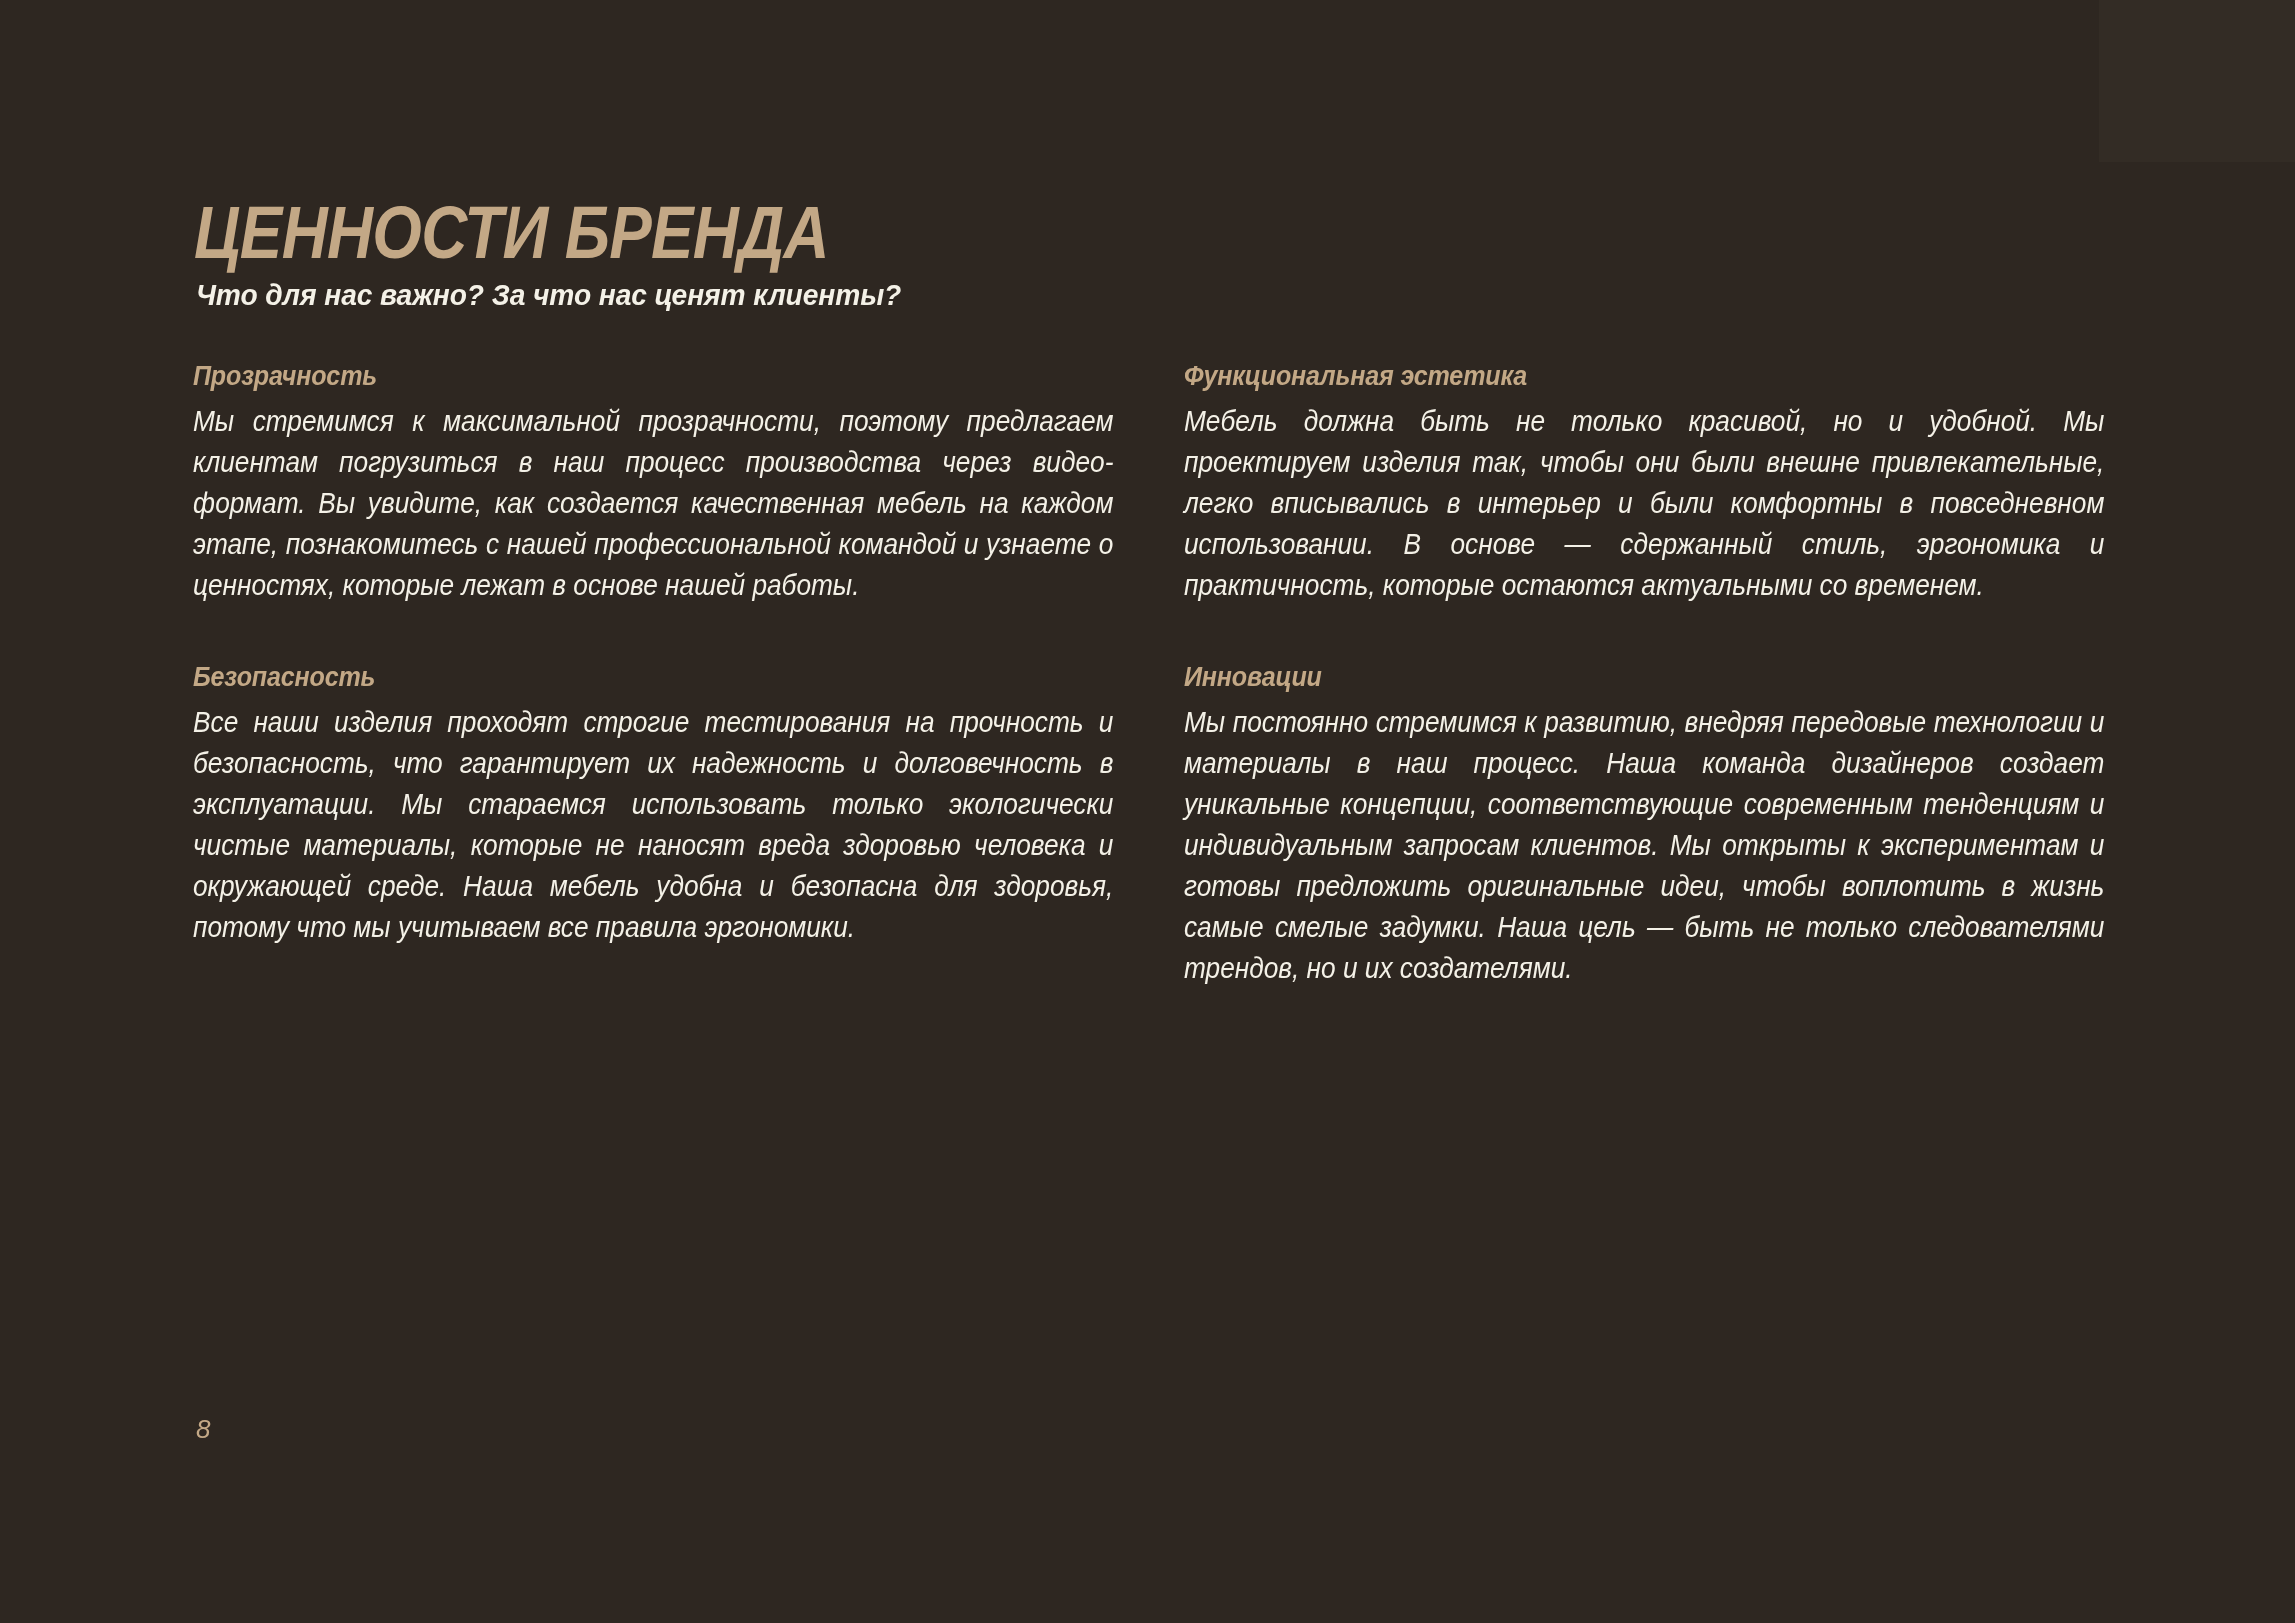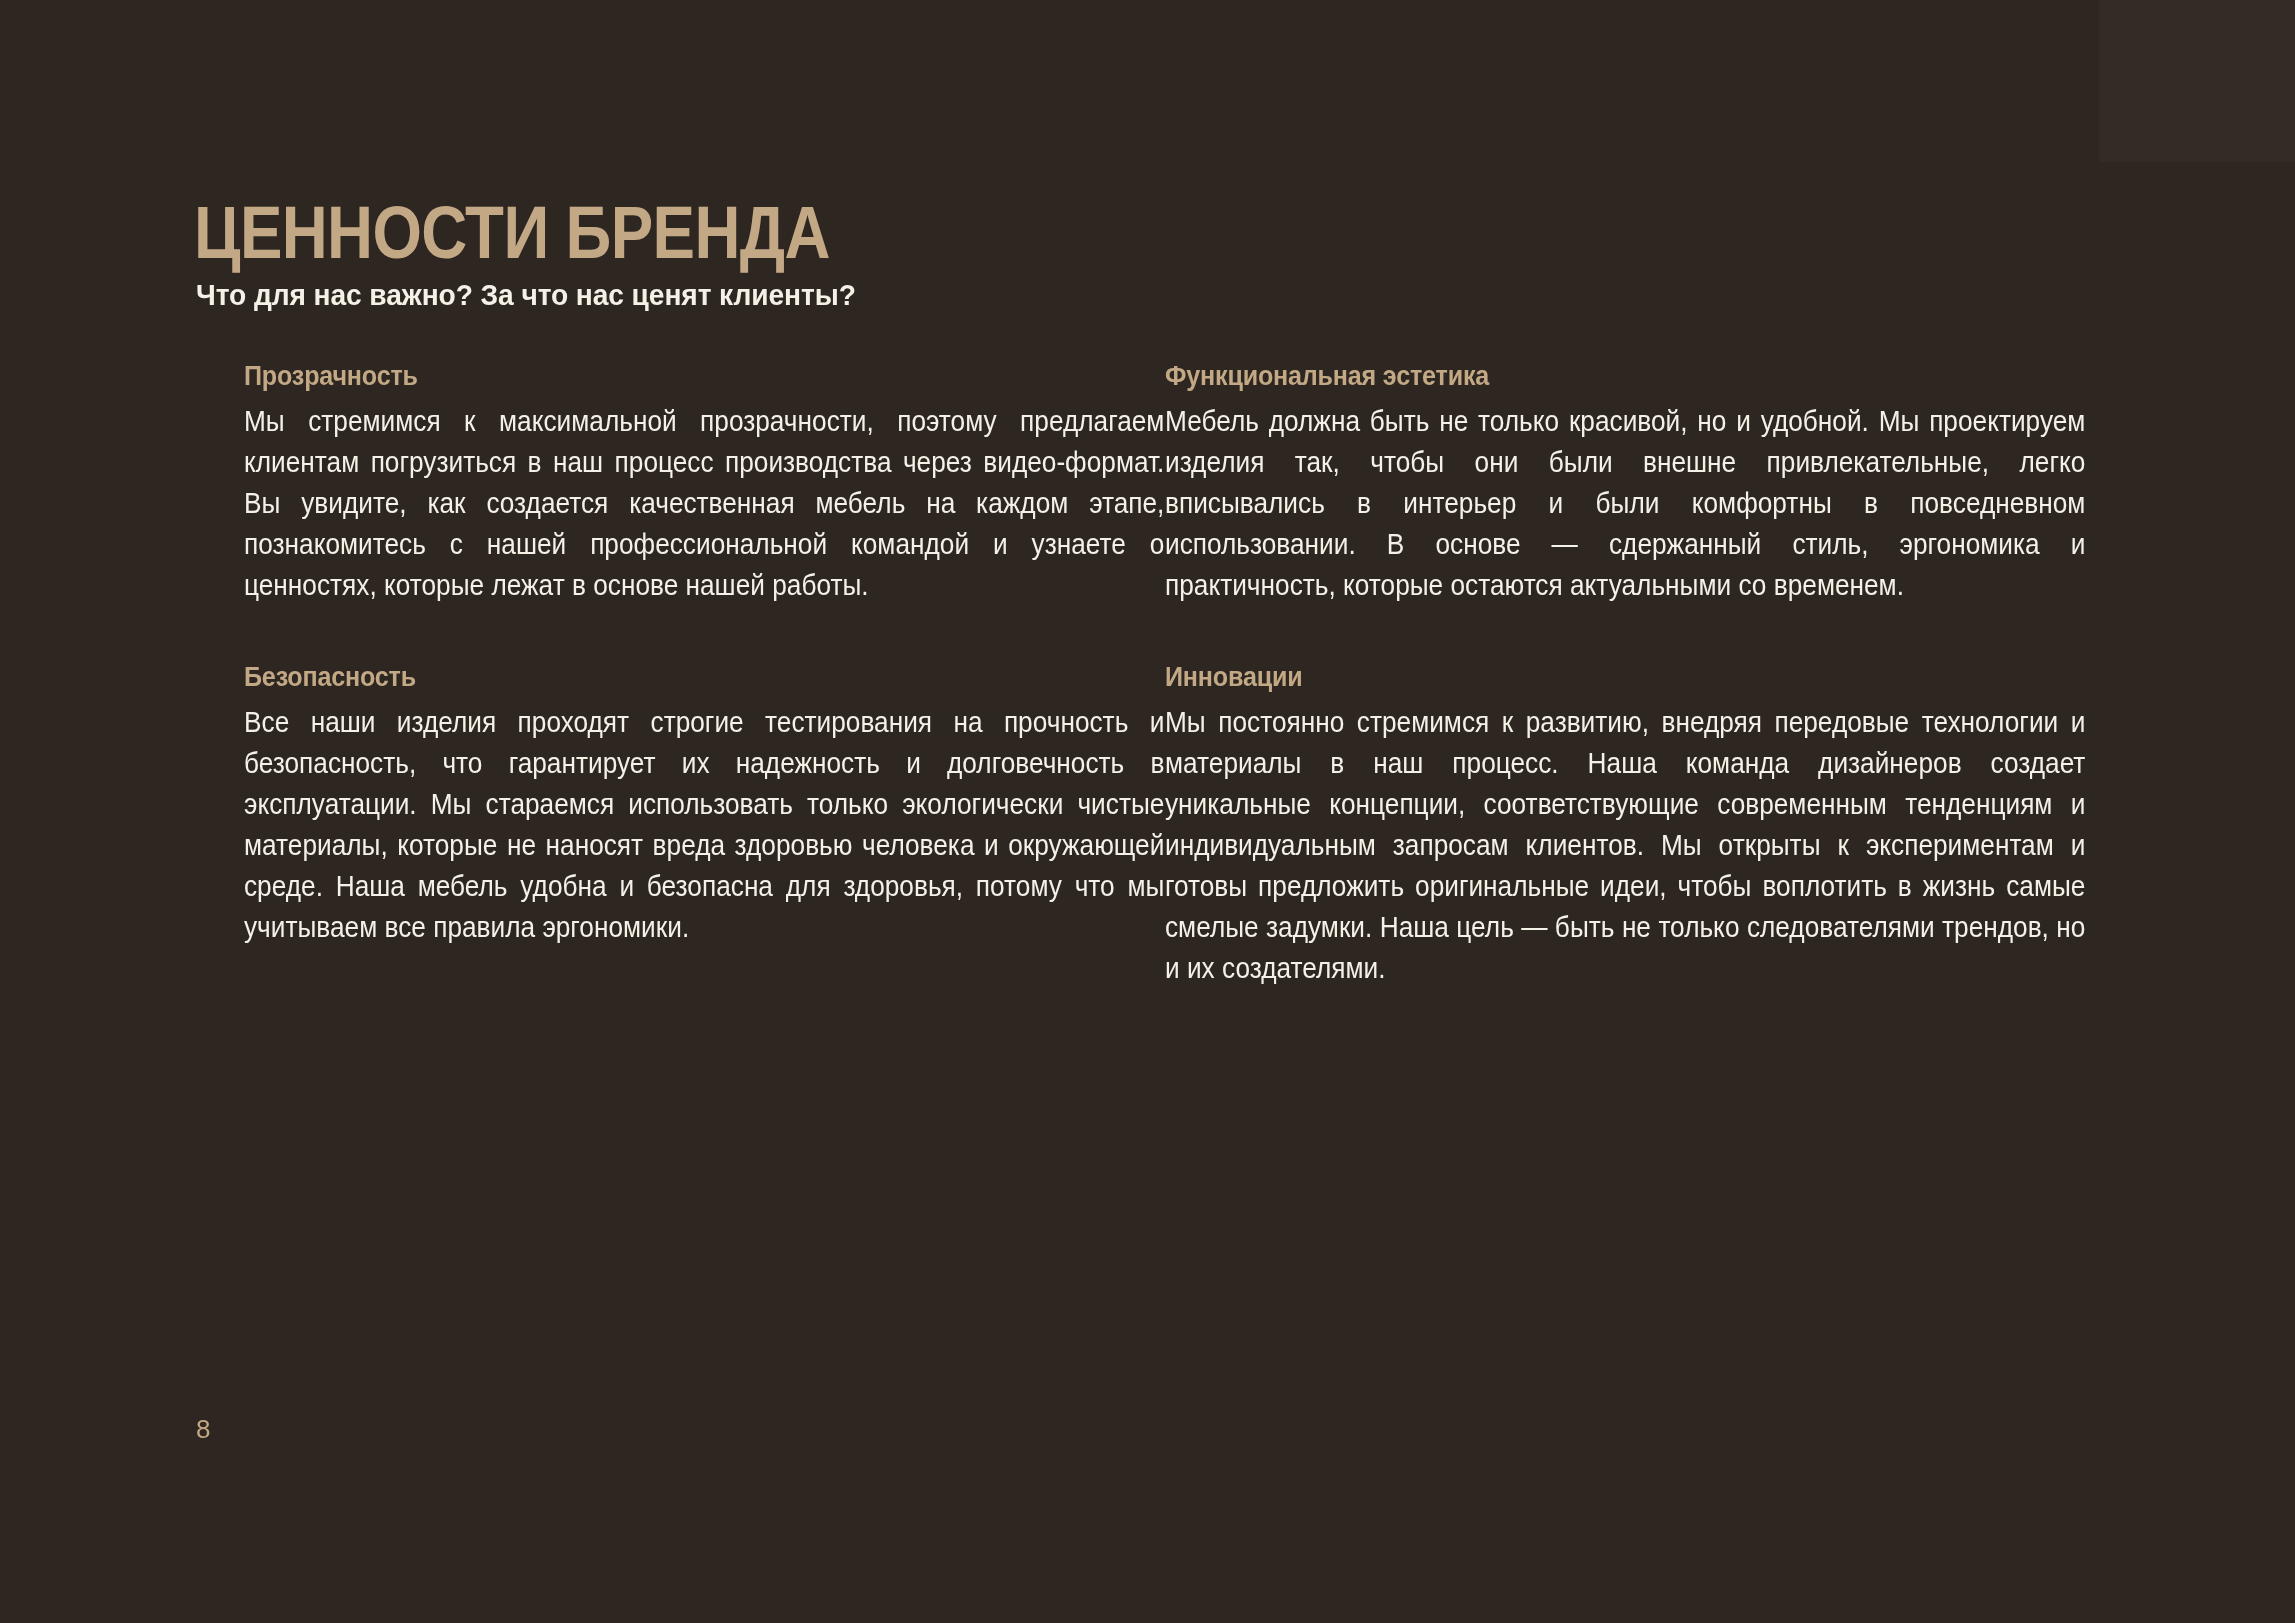--- a/index.html
+++ b/index.html
@@ -27,20 +27,21 @@
     background: #332c25;
     pointer-events: none;
   }
 
   .page {
     position: absolute;
     left: 0;
     top: 0;
     width: 2295px;
     height: 1623px;
+    font-style: italic;
   }
 
   
   .page-title {
     position: absolute;
     left: 194px;
     top: 146px;
     color: #c3a886;
     font-size: 74px;
     line-height: 1;
@@ -61,26 +62,26 @@
     font-weight: 700;
     letter-spacing: -0.1px;
     transform: scaleX(0.955);
     transform-origin: left top;
     white-space: nowrap;
   }
 
   
   .columns {
     position: absolute;
-    left: 209px;
+    left: 193px;
     top: 360px;
     width: 1912px;
     display: flex;
     flex-direction: row;
-    justify-content: center;
+    justify-content: space-between;
   }
   .column {
     width: 921px;
   }
 
   .section {
     margin-bottom: 55px;
   }
   .section:last-child {
     margin-bottom: 0;

